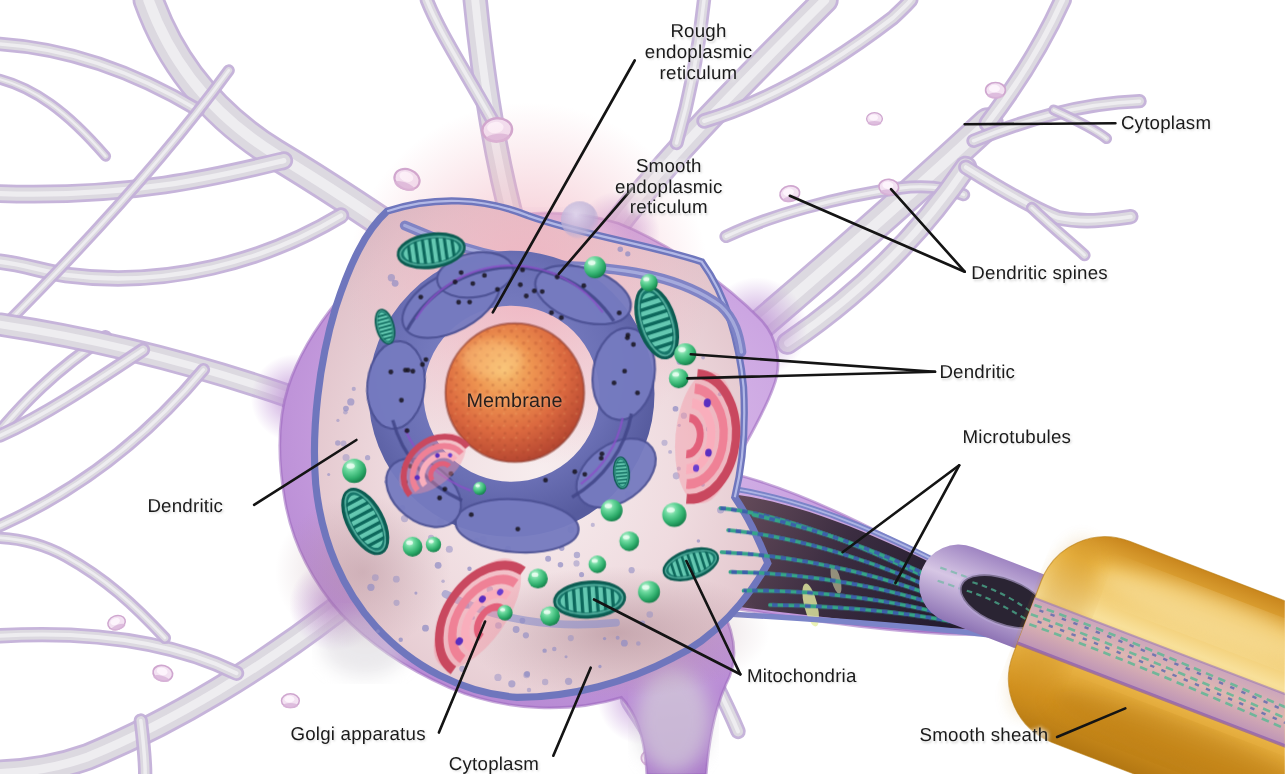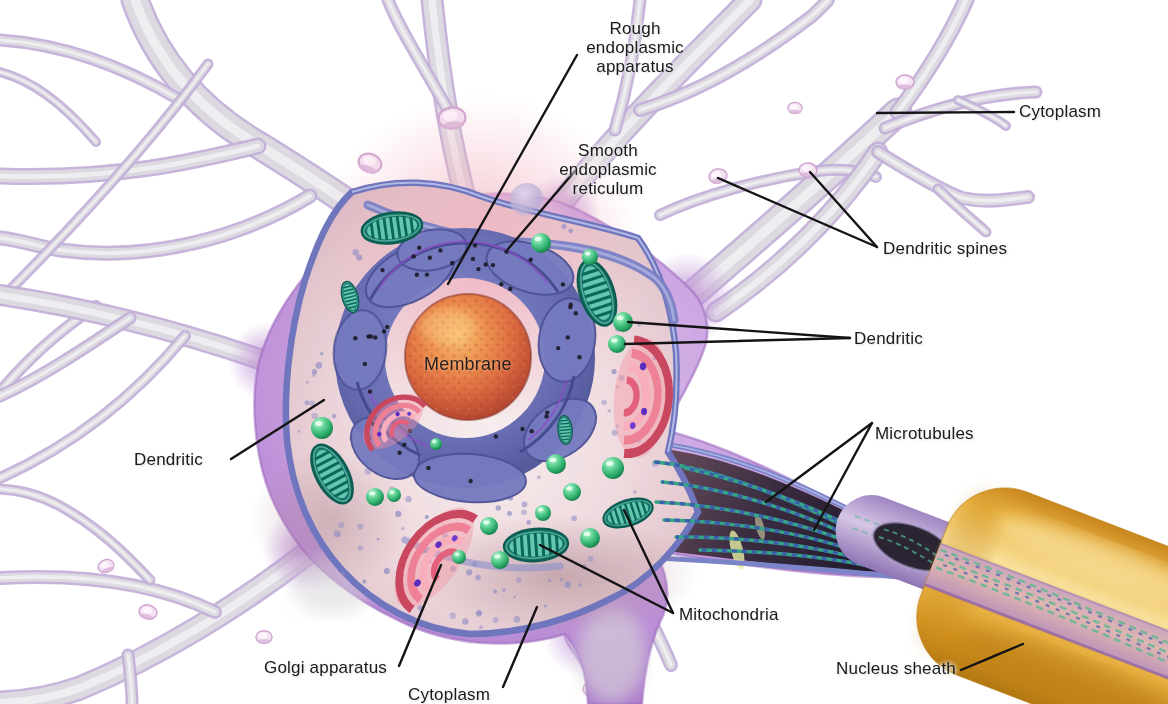--- a/index.html
+++ b/index.html
@@ -571,27 +571,27 @@
     <line x1="399" y1="666" x2="441" y2="565"></line>
     <line x1="503" y1="687" x2="537" y2="607"></line>
     <line x1="673" y1="613" x2="540" y2="545"></line>
     <line x1="673" y1="613" x2="624" y2="510"></line>
     <line x1="961" y1="670" x2="1023" y2="644"></line>
   </g>
 </svg>
 
   <div class="lbl center" style="left:553px;top:19px;width:164px">Rough
 endoplasmic
-apparatus</div>
+reticulum</div>
   <div class="lbl center" style="left:526px;top:141px;width:164px">Smooth
 endoplasmic
 reticulum</div>
   <div class="lbl" style="left:1019px;top:102px">Cytoplasm</div>
   <div class="lbl" style="left:883px;top:239px">Dendritic spines</div>
   <div class="lbl" style="left:854px;top:329px">Dendritic</div>
-  <div class="lbl" style="left:875px;top:424px">Microtubules</div>
+  <div class="lbl" style="left:875px;top:388px">Microtubules</div>
   <div class="lbl" style="left:134px;top:450px">Dendritic</div>
   <div class="lbl nuc center" style="left:424px;top:355px;width:78px">Membrane</div>
   <div class="lbl" style="left:264px;top:658px">Golgi apparatus</div>
   <div class="lbl" style="left:408px;top:685px">Cytoplasm</div>
   <div class="lbl" style="left:679px;top:605px">Mitochondria</div>
-  <div class="lbl" style="left:836px;top:659px">Nucleus sheath</div>
+  <div class="lbl" style="left:836px;top:659px">Smooth sheath</div>
 </div>
 
 </body></html>

